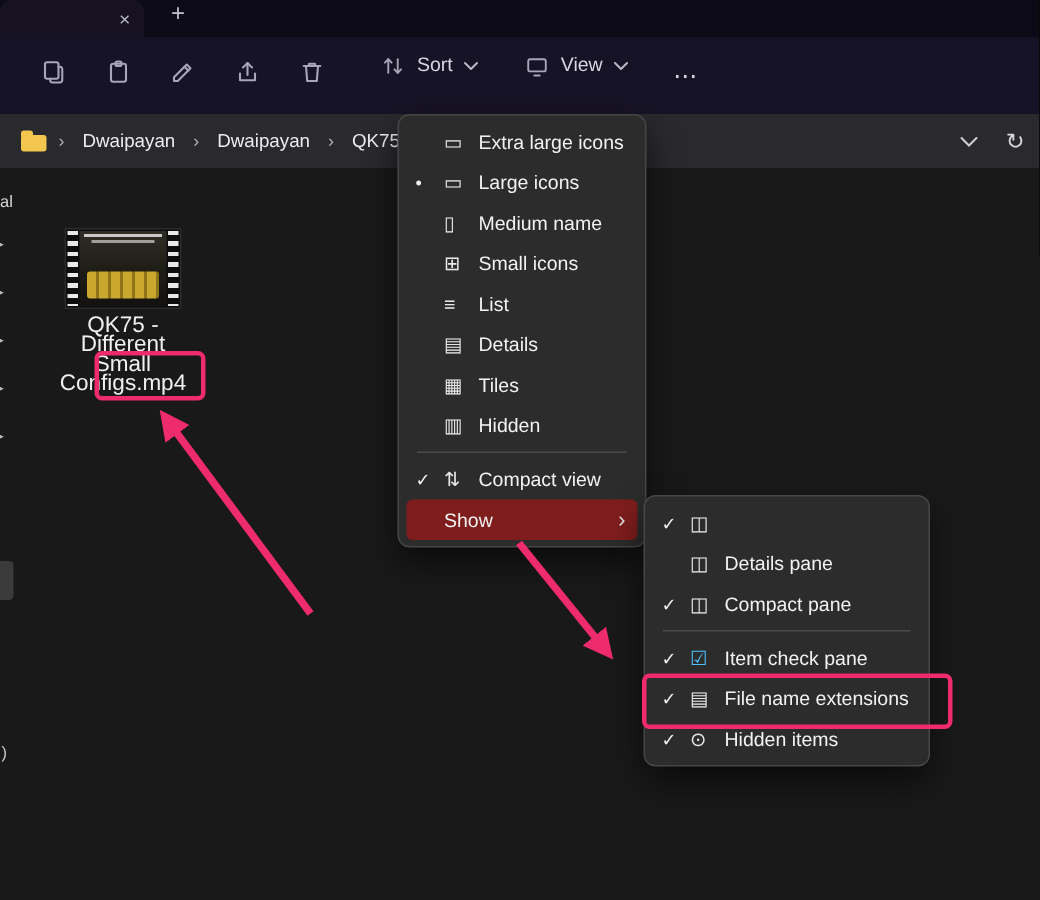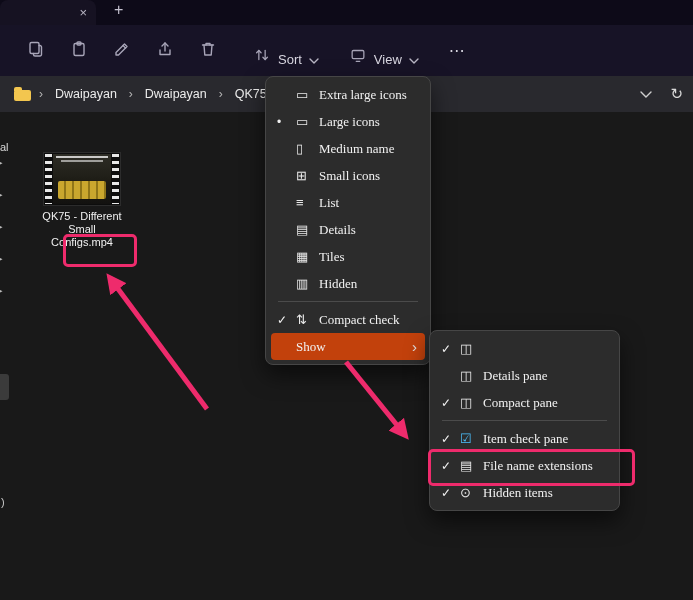--- a/index.html
+++ b/index.html
@@ -13,70 +13,70 @@
        padding-right:9px;box-sizing:border-box;}
   .tab-close{color:#b9b6c4;font-size:13px;line-height:1;cursor:default;}
   .new-tab{position:absolute;left:114px;top:1px;color:#c5c2d0;font-size:16px;}
 
   
   .toolbar{position:absolute;left:0;top:25px;width:693px;height:51px;background:#171326;
            display:flex;align-items:center;padding-left:18px;box-sizing:border-box;}
   .tb-btn{width:36px;height:32px;display:flex;align-items:center;justify-content:center;
           border-radius:4px;margin-right:7px;flex:none;}
   .tb-btn svg{stroke:#a8a5b8;fill:none;stroke-width:1.4;stroke-linecap:round;stroke-linejoin:round;}
-  .tb-group{display:flex;align-items:flex-end;gap:7px;padding:0 10px;margin-left:10px;height:32px;
+  .tb-group{display:flex;align-items:flex-start;gap:7px;padding:0 10px;margin-left:10px;height:32px;
             border-radius:4px;color:#d8d6e0;font-size:13px;flex:none;}
   .tb-group svg{stroke:#a8a5b8;fill:none;stroke-width:1.4;stroke-linecap:round;stroke-linejoin:round;}
   .chev svg{stroke:#b9b6c4;}
   .tb-more{margin-left:20px;color:#d8d6e0;font-size:16px;letter-spacing:1px;}
 
   
   .addressbar{position:absolute;left:0;top:76px;width:693px;height:36px;background:#29292e;
               display:flex;align-items:center;padding-left:14px;box-sizing:border-box;
               font-size:12.5px;color:#ececec;gap:8px;}
   .folder-icon{position:relative;width:17px;height:11px;background:#f3c64f;border-radius:2px;flex:none;margin-top:3px;}
   .folder-icon::before{content:"";position:absolute;left:0;top:-3px;width:8px;height:4px;
                        background:#f3c64f;border-radius:2px 2px 0 0;}
   .crumb{padding:3px 4px;border-radius:3px;white-space:nowrap;}
   .crumb-sep{color:#b4b4b4;font-size:12px;}
   .addr-right{position:absolute;right:10px;top:0;height:36px;display:flex;align-items:center;gap:18px;color:#d0d0d0;}
   .addr-right svg{stroke:#cfcfcf;fill:none;stroke-width:1.4;stroke-linecap:round;}
   .refresh{font-size:15px;color:#d8d8d8;}
 
   
-  .frag-al{position:absolute;left:0;top:141px;font-size:11px;color:#d8d8d8;}
+  .frag-al{position:absolute;left:0;top:129px;font-size:11px;color:#d8d8d8;}
   .frag-pin{position:absolute;left:-3px;width:12px;font-size:11px;color:#bdbdbd;}
   .frag-band{position:absolute;left:0;top:374px;width:9px;height:26px;background:#3b3b3b;border-radius:0 3px 3px 0;}
   .frag-paren{position:absolute;left:1px;top:496px;font-size:11px;color:#c8c8c8;}
 
   
   .file-item{position:absolute;left:36px;top:152px;width:92px;text-align:center;}
   .thumb{width:78px;height:54px;margin:0 auto;position:relative;background:#0d0d0d;border:1px solid #2c2c2c;box-sizing:border-box;}
   .holes{position:absolute;top:1px;bottom:1px;width:7px;
          background:repeating-linear-gradient(180deg,#e8e8e8 0 3px,#0d0d0d 3px 7px);}
   .holes-l{left:1px;} .holes-r{right:1px;}
   .thumb-img{position:absolute;left:9px;right:9px;top:1px;bottom:1px;overflow:hidden;
              background:linear-gradient(180deg,#2e2d26 0%,#1d1c15 55%,#131210 100%);}
   .cap{position:absolute;top:2px;left:3px;right:3px;height:2px;background:rgba(255,255,255,.75);}
   .cap2{position:absolute;top:6px;left:8px;right:8px;height:2px;background:rgba(255,255,255,.55);}
   .keys{position:absolute;bottom:5px;left:5px;right:5px;height:18px;border-radius:2px;
         background:repeating-linear-gradient(90deg,#caa72e 0 6px,#8f7518 6px 8px);}
-  .file-label{margin-top:4px;font-size:11px;line-height:13px;color:#f0f0f0;}
+  .file-label{margin-top:4px;font-size:15px;line-height:13px;color:#f0f0f0;}
 
   
   .menu{position:absolute;background:#2c2c2c;border:1px solid #464646;border-radius:8px;
         box-shadow:0 10px 22px rgba(0,0,0,.55);padding:4px;font-size:13px;color:#f2f2f2;box-sizing:border-box;}
   #view-menu{left:265px;top:76px;width:166px;z-index:40;}
   #show-submenu{left:429px;top:330px;width:191px;z-index:41;}
   .menu-item{height:27px;display:flex;align-items:center;border-radius:4px;padding:0 6px;margin:0 1px;}
-  .menu-item.highlight{background:#c2410c;}
+  .menu-item.highlight{background:#7f1d1d;}
   .mi-mark{width:19px;flex:none;font-size:12px;color:#f0f0f0;}
   .mi-glyph{width:23px;flex:none;font-size:13px;color:#e8e8e8;}
   .glyph-blue{color:#4cc2ff;}
-  .mi-label{flex:1;white-space:nowrap;font-family:Liberation Serif, serif;}
+  .mi-label{flex:1;white-space:nowrap;}
   .mi-sub{flex:none;font-size:15px;color:#e0e0e0;margin-right:2px;}
   .menu-sep{height:1px;background:#4b4b4b;margin:4px 8px;}
 
   
   .hl-rect{position:absolute;border:3px solid #ee2b6c;border-radius:5px;z-index:61;pointer-events:none;}
   #rect-filename{left:63px;top:234px;width:68px;height:27px;}
   #rect-extensions{left:428px;top:449px;width:201px;height:31px;}
   .annot-svg{position:absolute;left:0;top:0;z-index:60;pointer-events:none;}
 </style>
 </head>
@@ -233,21 +233,21 @@
     </div>
     <div class="menu-item">
       <span class="mi-mark"></span>
       <span class="mi-glyph">▥</span>
       <span class="mi-label">Hidden</span>
     </div>
     <div class="menu-sep"></div>
     <div class="menu-item">
       <span class="mi-mark">✓</span>
       <span class="mi-glyph">⇅</span>
-      <span class="mi-label">Compact check</span>
+      <span class="mi-label">Compact view</span>
     </div>
     <div class="menu-item highlight">
       <span class="mi-mark"></span>
       <span class="mi-label">Show</span>
       <span class="mi-sub">›</span>
     </div>
   </div>
 
   <div class="menu" id="show-submenu">
     <div class="menu-item">

